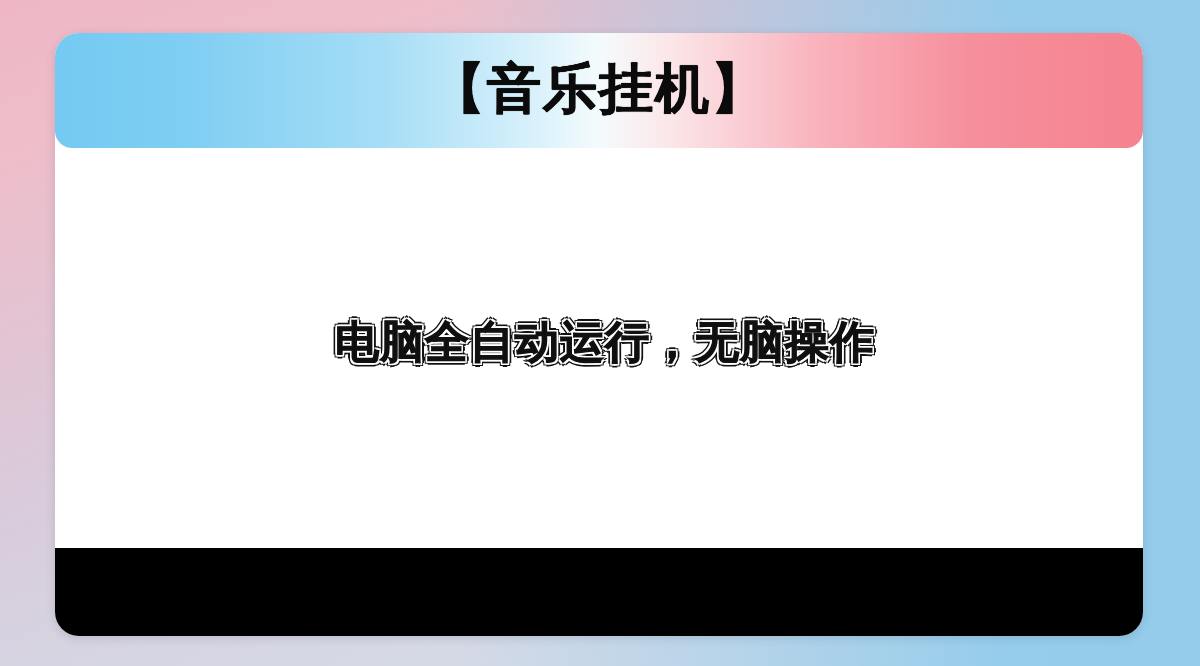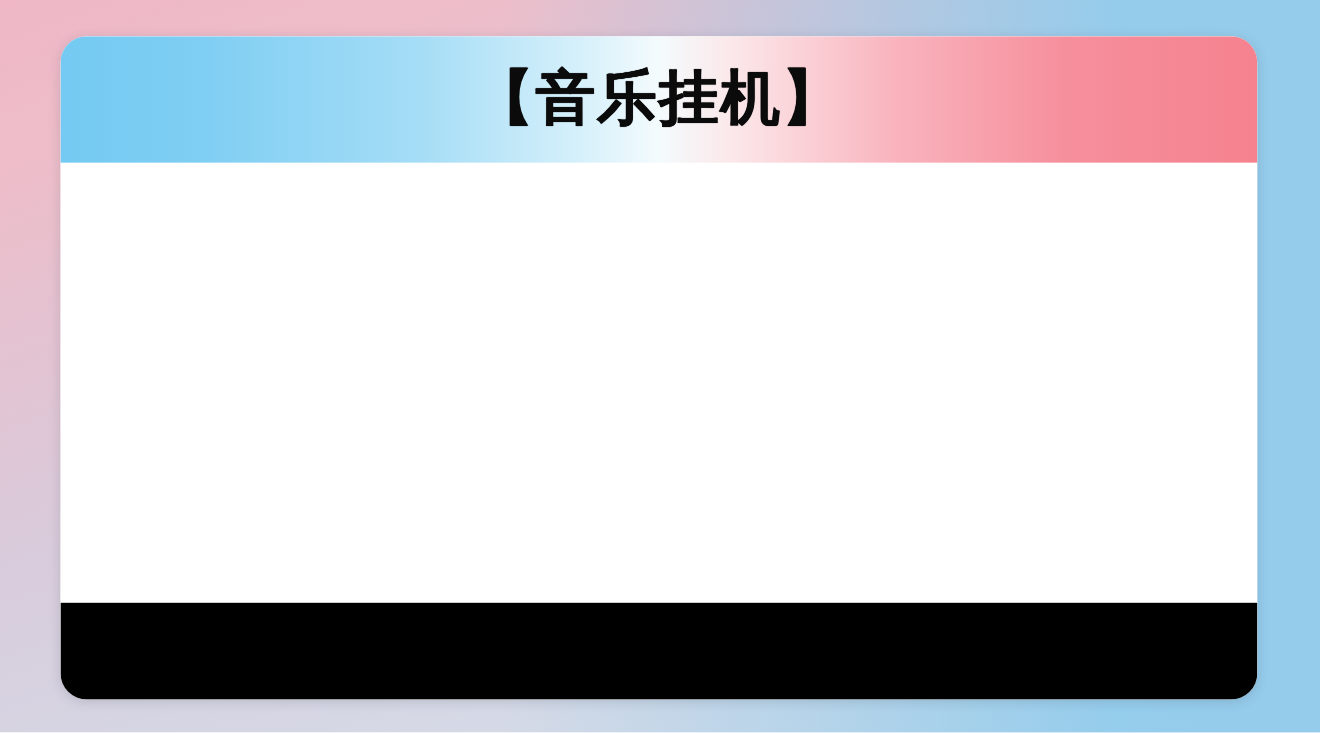--- a/index.html
+++ b/index.html
@@ -62,20 +62,21 @@
         #a5ddf6 30%,
         #d8f1fb 44%,
         #f4fbfd 50%,
         #fbe8ea 56%,
         #f9b3bd 70%,
         #f68f9c 84%,
         #f5828f 100%);
     display:flex;
     align-items:center;
     justify-content:center;
+    border-radius:17px;
   }
   #header-title {
     font-family:"DejaVu Sans", sans-serif;
     font-weight:700;
     font-size:54px;
     line-height:1;
     color:#0b0b0b;
     letter-spacing:2px;
     white-space:nowrap;
     transform:translateY(-2px);
@@ -131,20 +132,21 @@
 
 <div id="stage">
 
   <div id="card">
 
     <div id="header">
       <div id="header-title">【音乐挂机】</div>
     </div>
 
     <div id="body">
+      <div class="headline line1">电脑全自动运行，无脑操作</div>
     </div>
 
     <div id="footer">
       <span></span>
     </div>
 
   </div>
 
 </div>
 

